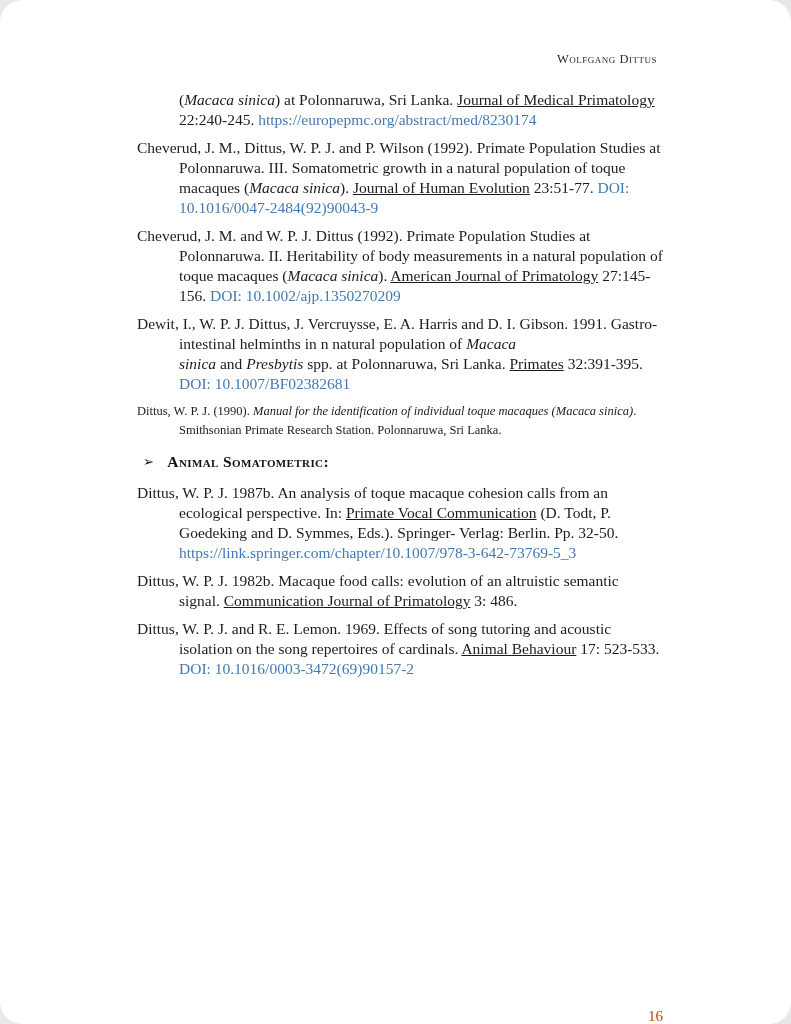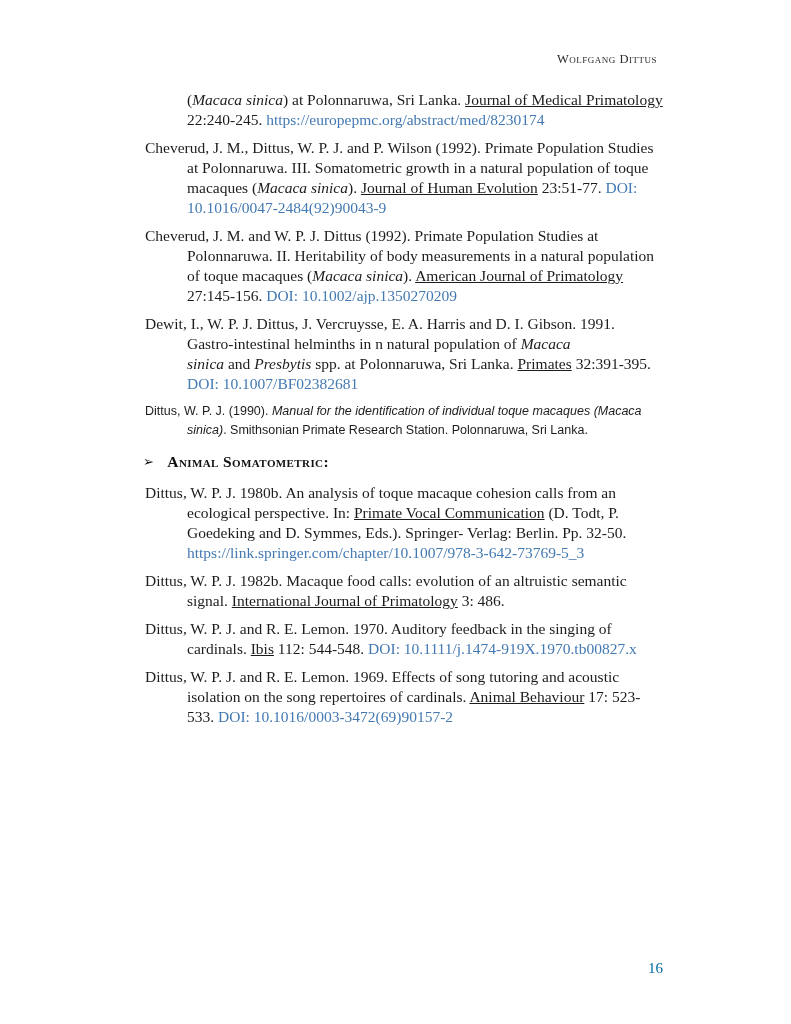--- a/index.html
+++ b/index.html
@@ -1,56 +1,56 @@
 <!DOCTYPE html>
 <html style="--link: #4379b2;"><head>
 <meta charset="utf-8">
 <style>
   html,body{margin:0;padding:0;background:#e8e8e8;}
   .page{
     width:791px;height:1024px;position:relative;background:#ffffff;
     font-family:"Liberation Serif",serif;color:#1c1c1c;overflow:hidden;
     margin:0 auto;
+    border-radius:22px;
   }
   .running-header{
     position:absolute;top:52px;right:134px;
     font-size:12.5px;font-variant:small-caps;letter-spacing:.5px;color:#2b2b2b;
   }
   .content{position:absolute;top:90px;left:133px;width:530px;}
   p.ref{
-    margin:0 0 8px 12px;padding-left:42px;text-indent:-42px;
+    margin:0 0 8px 4px;padding-left:42px;text-indent:-42px;
     font-size:15.5px;line-height:20px;
   }
   p.cont{text-indent:0;}
-  p.alt{font-family:Liberation Sans, sans-serif;font-size:12.5px;line-height:18.5px;}
+  p.alt{font-family:Liberation Serif, serif;font-size:12.5px;line-height:18.5px;}
   p.heading{
     margin:14px 0 12px 0;padding-left:10px;text-indent:0;
     font-weight:bold;font-variant:small-caps;font-size:15.5px;letter-spacing:.4px;color:#111;
   }
   .arrow{display:inline-block;margin-right:13px;font-size:13px;font-weight:normal;transform:translateY(-1px);}
   .it{font-style:italic;}
   .ul{text-decoration:underline;}
   .link{color:var(--link,#4379b2);cursor:pointer;}
   .page-number{
-    position:absolute;top:960px;right:128px;font-size:15px;color:#0369a1;
+    position:absolute;top:1008px;right:128px;font-size:15px;color:#c2410c;
   }
 </style>
 </head>
 <body>
 
 <div class="page">
   <div class="running-header">Wolfgang Dittus</div>
 
   <div class="content">
       <p class="ref cont"><span>(</span><span class="it">Macaca sinica</span><span>) at Polonnaruwa, Sri Lanka. </span><span class="ul">Journal of Medical Primatology</span><span> 22:240-245.  </span><span class="link">https://europepmc.org/abstract/med/8230174</span></p>
       <p class="ref"><span>Cheverud, J. M., Dittus, W. P. J. and P. Wilson (1992). Primate Population Studies at Polonnaruwa. III. Somatometric growth in a natural population of toque macaques (</span><span class="it">Macaca sinica</span><span>). </span><span class="ul">Journal of Human Evolution</span><span> 23:51-77. </span><span class="link">DOI: 10.1016/0047-2484(92)90043-9</span></p>
       <p class="ref"><span>Cheverud, J. M. and W. P. J. Dittus (1992). Primate Population Studies at Polonnaruwa. II. Heritability of body measurements in a natural population of toque macaques (</span><span class="it">Macaca sinica</span><span>). </span><span class="ul">American Journal of Primatology</span><span> 27:145-156.  </span><span class="link">DOI:  10.1002/ajp.1350270209</span></p>
       <p class="ref"><span>Dewit, I., W. P. J. Dittus, J. Vercruysse, E. A. Harris and D. I. Gibson. 1991. Gastro-intestinal helminths in n natural population of </span><span class="it">Macaca</span><br><span class="it">sinica</span><span> and </span><span class="it">Presbytis</span><span> spp. at Polonnaruwa, Sri Lanka. </span><span class="ul">Primates</span><span> 32:391-395. </span><span class="link">DOI:  10.1007/BF02382681</span></p>
       <p class="ref alt"><span>Dittus, W. P. J. (1990). </span><span class="it">Manual for the identification of individual toque macaques (Macaca sinica)</span><span>. Smithsonian Primate Research Station. Polonnaruwa, Sri Lanka.</span></p>
       <p class="heading"><span class="arrow">➢</span><span>Animal Somatometric:</span></p>
-      <p class="ref"><span>Dittus, W. P. J. 1980b. An analysis of toque macaque cohesion calls from an ecological perspective. In: </span><span class="ul">Primate Vocal Communication</span><span> (D. Todt, P. Goedeking and D. Symmes, Eds.). Springer- Verlag: Berlin. Pp. 32-50. </span><span class="link">https://link.springer.com/chapter/10.1007/978-3-642-73769-5_3</span></p>
-      <p class="ref"><span>Dittus, W. P. J. 1982b. Macaque food calls: evolution of an altruistic semantic signal. </span><span class="ul">International Journal of Primatology</span><span> 3: 486.</span></p>
-      <p class="ref"><span>Dittus, W. P. J. and R. E. Lemon. 1970. Auditory feedback in the singing of cardinals. </span><span class="ul">Ibis</span><span> 112: 544-548. </span><span class="link">DOI: 10.1111/j.1474-919X.1970.tb00827.x</span></p>
+      <p class="ref"><span>Dittus, W. P. J. 1987b. An analysis of toque macaque cohesion calls from an ecological perspective. In: </span><span class="ul">Primate Vocal Communication</span><span> (D. Todt, P. Goedeking and D. Symmes, Eds.). Springer- Verlag: Berlin. Pp. 32-50. </span><span class="link">https://link.springer.com/chapter/10.1007/978-3-642-73769-5_3</span></p>
+      <p class="ref"><span>Dittus, W. P. J. 1982b. Macaque food calls: evolution of an altruistic semantic signal. </span><span class="ul">Communication Journal of Primatology</span><span> 3: 486.</span></p>
       <p class="ref"><span>Dittus, W. P. J. and R. E. Lemon. 1969. Effects of song tutoring and acoustic isolation on the song repertoires of cardinals. </span><span class="ul">Animal Behaviour</span><span> 17: 523-533. </span><span class="link">DOI: 10.1016/0003-3472(69)90157-2</span></p>
     </div>
 
   <div class="page-number">16</div>
 </div>
 
 </body></html>

